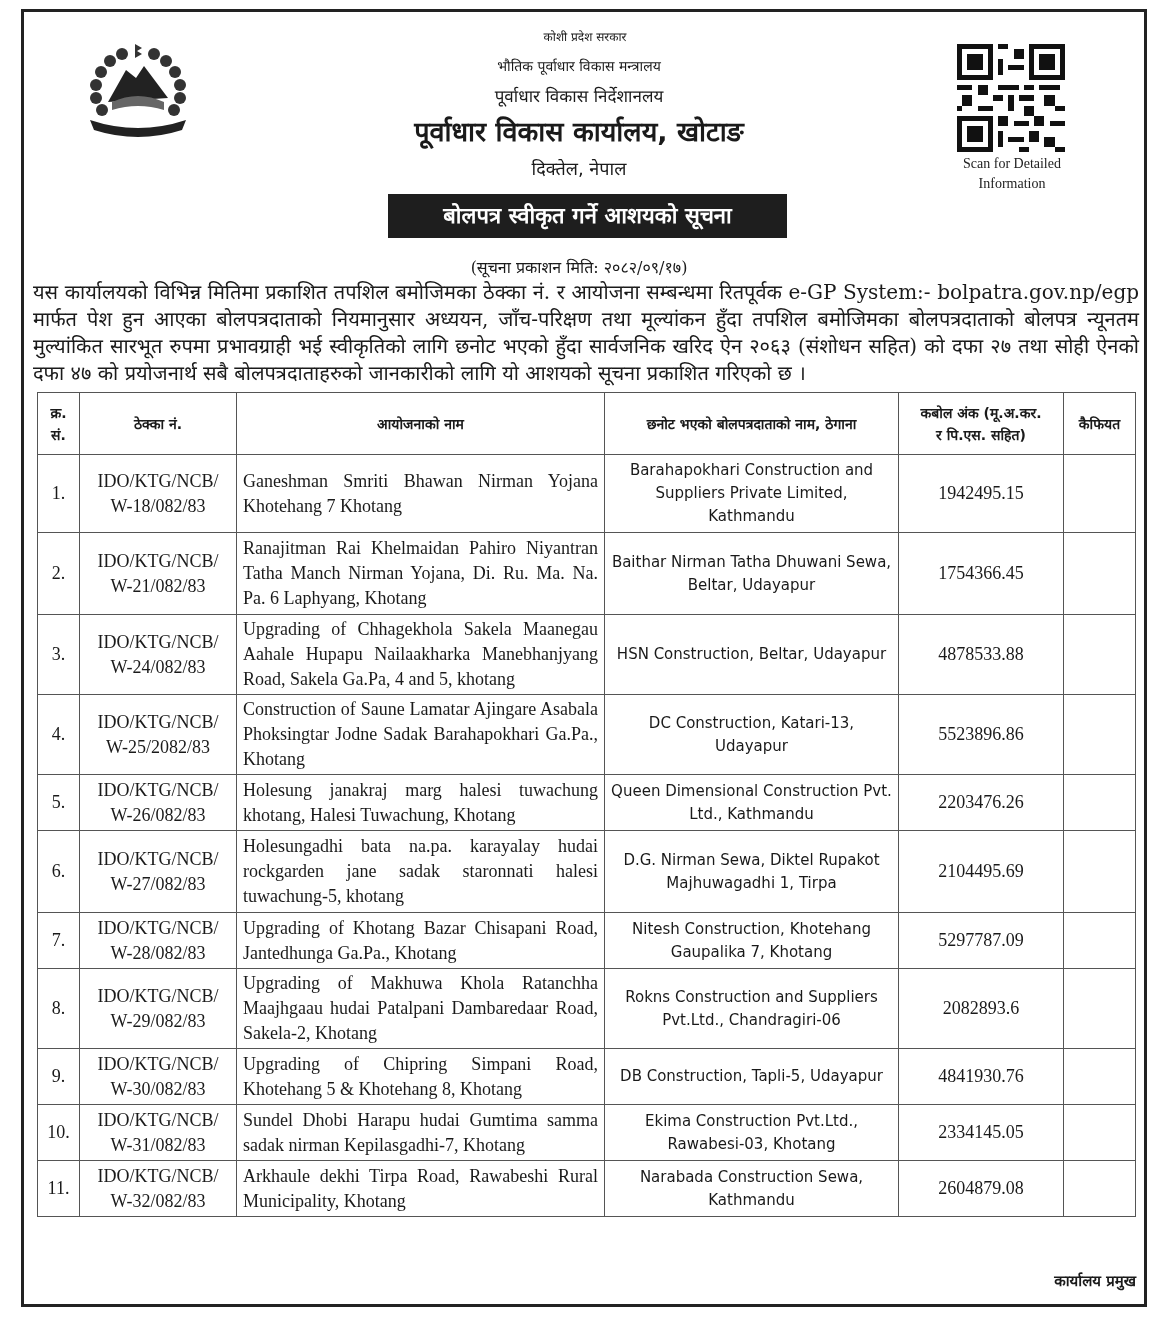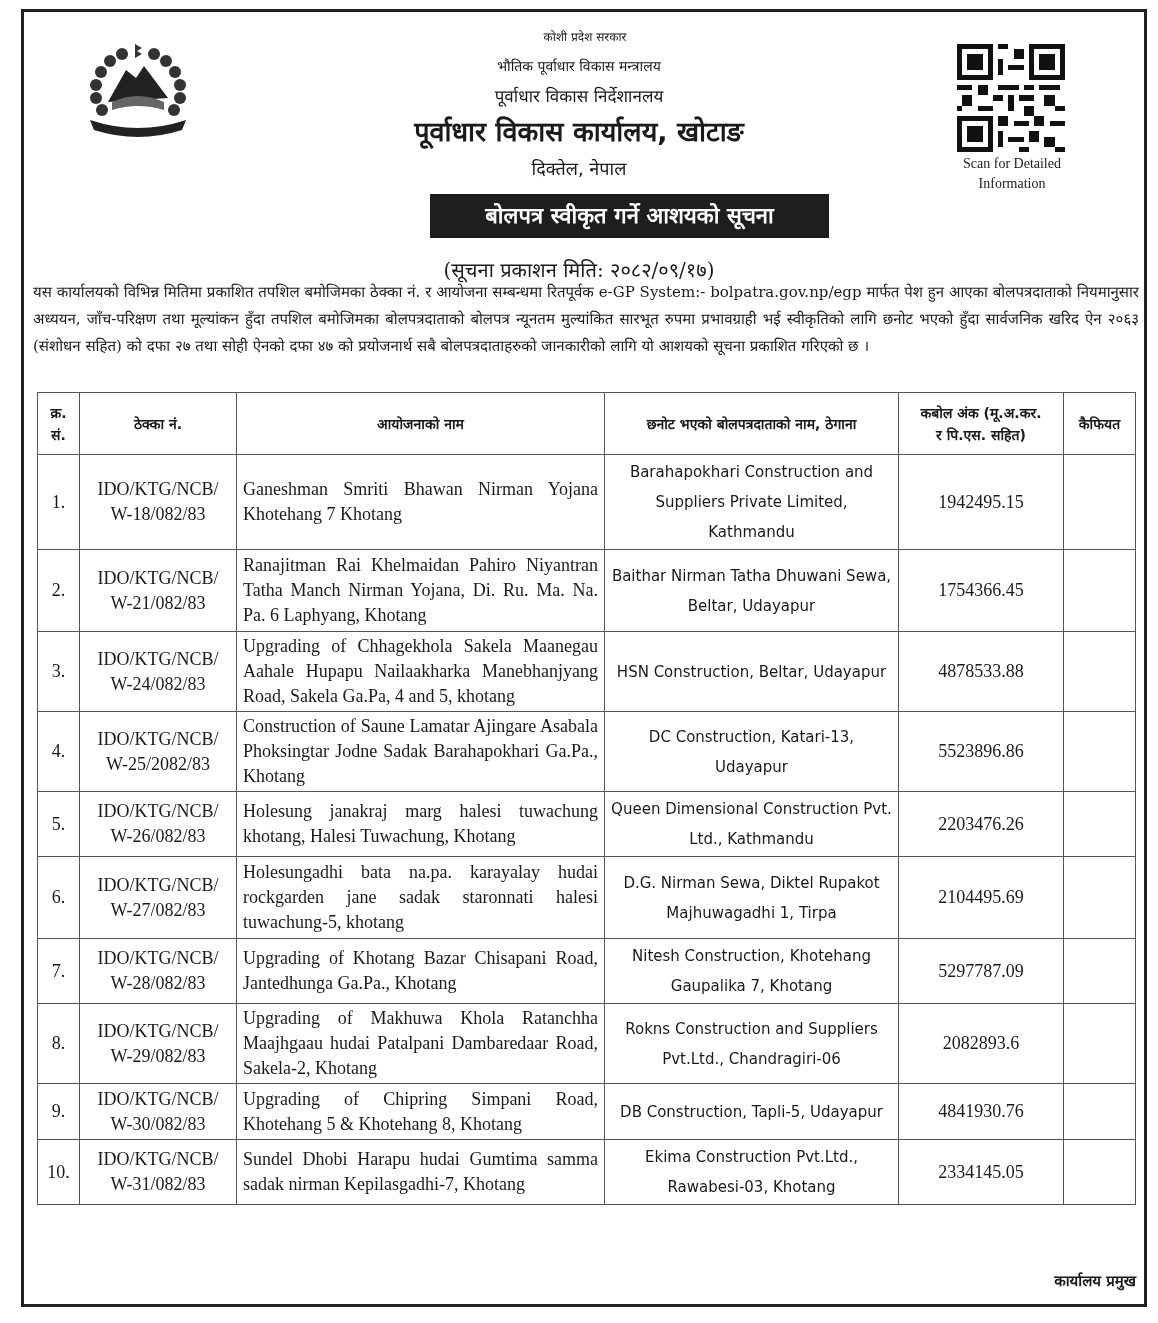--- a/index.html
+++ b/index.html
@@ -13,36 +13,36 @@
                 font-family:"Liberation Serif", serif; font-size:14px; line-height:20px; color:#222; }
   .hdr-line { position:absolute; left:0; width:1158px; text-align:center;
               font-family:"DejaVu Sans", sans-serif; color:#1a1a1a; }
   .l1 { top:28px; font-size:12px;padding-left:6px; }
   .l2 { top:56px; font-size:14px; }
   .l3 { top:84px; font-size:17px; }
   .l4 { top:112px; font-size:27px; font-weight:bold; }
   .l5 { top:156px; font-size:18px; }
   .banner { position:absolute; left:388px; top:194px; width:399px; height:44px;
             background:#1e1e1e; color:#fff; text-align:center; line-height:44px;
-            font-size:22px; font-weight:bold; font-family:"DejaVu Sans", sans-serif;margin-left:42px; }
+            font-size:22px; font-weight:bold; font-family:"DejaVu Sans", sans-serif; }
   .pubdate { position:absolute; left:0; width:1158px; top:256px; text-align:center;
-             font-size:20px; font-family:"DejaVu Serif", serif; }
+             font-size:16px; font-family:"DejaVu Serif", serif; }
   .intro { position:absolute; left:33px; top:279px; width:1106px;
-           font-family:"DejaVu Serif", serif; font-size:15px; line-height:27px;
+           font-family:"DejaVu Serif", serif; font-size:20px; line-height:27px;
            text-align:justify; text-align-last:left; }
   table.notice { position:absolute; left:37px; top:392px; width:1098px;
                  border-collapse:collapse; table-layout:fixed; }
   table.notice th, table.notice td { border:1.5px solid #555; padding:2px 6px; }
   table.notice th { height:57px; font-family:"DejaVu Sans", sans-serif;
                     font-size:14px; font-weight:bold; text-align:center; line-height:22px; }
   td.sn { font-family:"Liberation Serif", serif; font-size:18px; text-align:center; }
   td.contract { font-family:"Liberation Serif", serif; font-size:18px; text-align:center; line-height:25px; }
   td.project { font-family:"Liberation Serif", serif; font-size:18px; text-align:justify;
                text-align-last:left; line-height:25px;margin-top:46px; }
-  td.bidder { font-family:"DejaVu Sans", sans-serif; font-size:15px; text-align:center; line-height:30px; }
+  td.bidder { font-family:"DejaVu Sans", sans-serif; font-size:15px; text-align:center; line-height:23px; }
   td.amount { font-family:"Liberation Serif", serif; font-size:18px; text-align:center; }
   td.remarks { }
   .signature { position:absolute; right:22px; top:1270px;
                font-family:"DejaVu Sans", sans-serif; font-weight:bold; font-size:15px; }
 </style>
 </head>
 <body>
 
 <div class="frame"></div>
 
@@ -259,16 +259,27 @@
         <td class="sn">10.</td>
         <td class="contract">
           <div>IDO/KTG/NCB/</div>
           <div>W-31/082/83</div>
         </td>
         <td class="project">Sundel Dhobi Harapu hudai Gumtima samma sadak nirman Kepilasgadhi-7, Khotang</td>
         <td class="bidder">Ekima Construction Pvt.Ltd., Rawabesi-03, Khotang</td>
         <td class="amount">2334145.05</td>
         <td class="remarks"></td>
       </tr>
+      <tr style="height: 56px;">
+        <td class="sn">11.</td>
+        <td class="contract">
+          <div>IDO/KTG/NCB/</div>
+          <div>W-32/082/83</div>
+        </td>
+        <td class="project">Arkhaule dekhi Tirpa Road, Rawabeshi Rural Municipality, Khotang</td>
+        <td class="bidder">Narabada Construction Sewa, Kathmandu</td>
+        <td class="amount">2604879.08</td>
+        <td class="remarks"></td>
+      </tr>
     </tbody>
 </table>
 
 <div class="signature">कार्यालय प्रमुख</div>
 
 </body></html>

